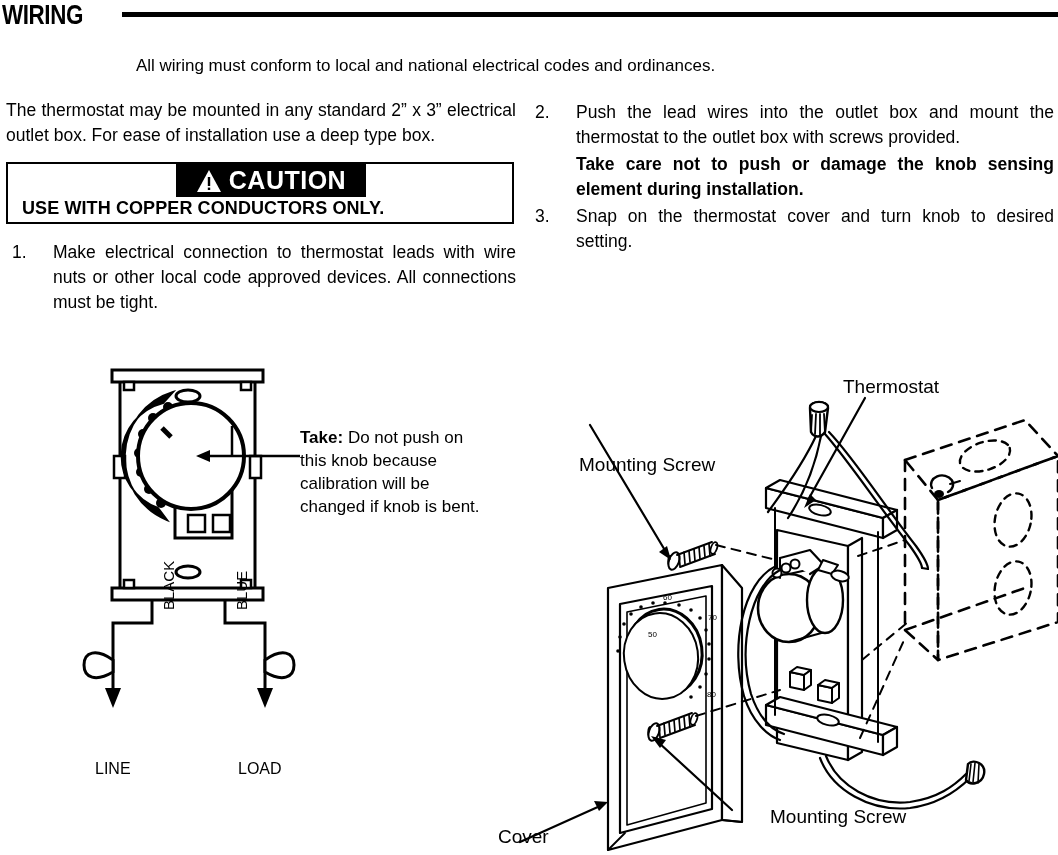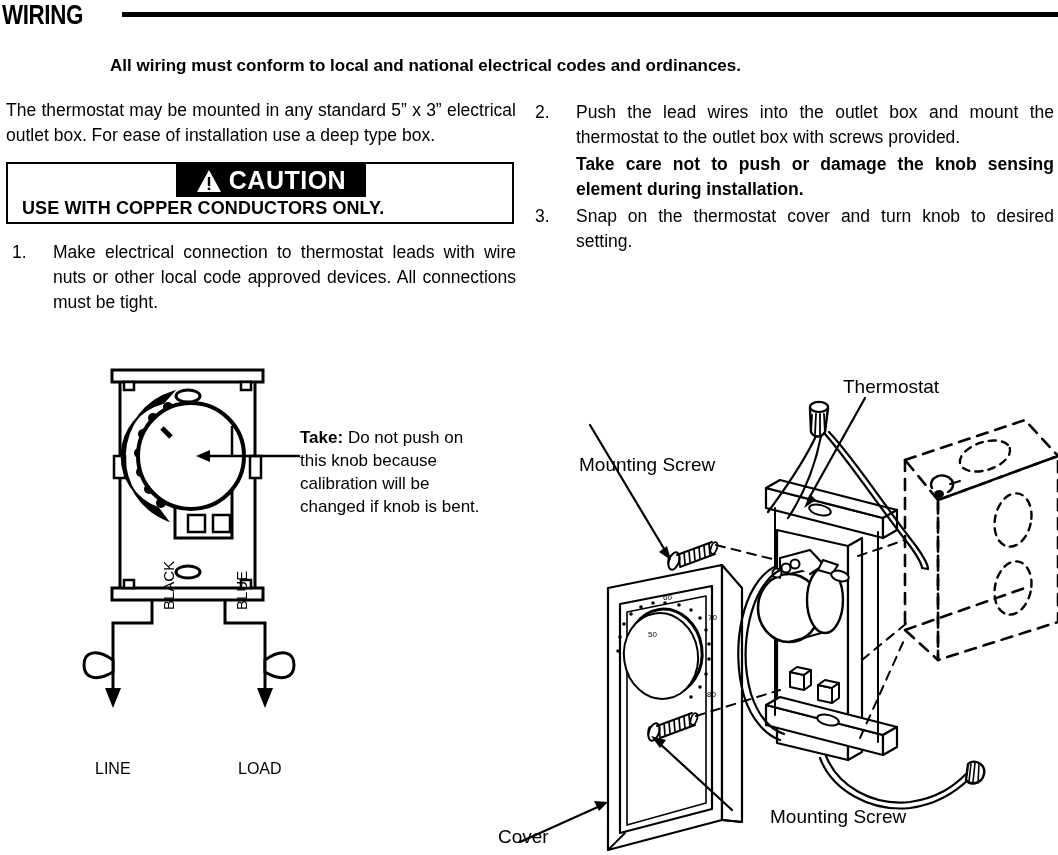--- a/index.html
+++ b/index.html
@@ -37,21 +37,21 @@
     background: #000;
   }
 
   
   #subtitle {
     position: absolute;
     left: 0; top: 56px;
     width: 851px;
     text-align: center;
     font-size: 17px;
-    font-weight: bold;
+    font-weight: normal;
   }
 
   
   #col-left  { position: absolute; left: 6px;   top: 98px; width: 510px; }
   #col-right { position: absolute; left: 529px; top: 98px; width: 525px; }
 
   .para {
     font-size: 17.5px;
     line-height: 25px;
     text-align: justify;
@@ -143,21 +143,21 @@
 
   <div id="header">
     <div id="header-title">WIRING</div>
     <div id="header-rule"></div>
   </div>
 
   <div id="subtitle">All wiring must conform to local and national electrical codes and ordinances.</div>
 
   <div id="col-left">
 
-    <p class="para">The thermostat may be mounted in any standard 5” x 3” electrical outlet box. For ease of installation use a deep type box.</p>
+    <p class="para">The thermostat may be mounted in any standard 2” x 3” electrical outlet box. For ease of installation use a deep type box.</p>
 
     <div id="caution-box">
       <div id="caution-banner">
         <svg id="caution-tri" width="26" height="24" viewBox="0 0 26 24">
           <polygon points="13,1 25,23 1,23" fill="#ffffff"></polygon>
           <rect x="11.8" y="8" width="2.4" height="9" fill="#000000"></rect>
           <rect x="11.8" y="18.6" width="2.4" height="2.4" fill="#000000"></rect>
         </svg>
         <span id="caution-word">CAUTION</span>
       </div>

